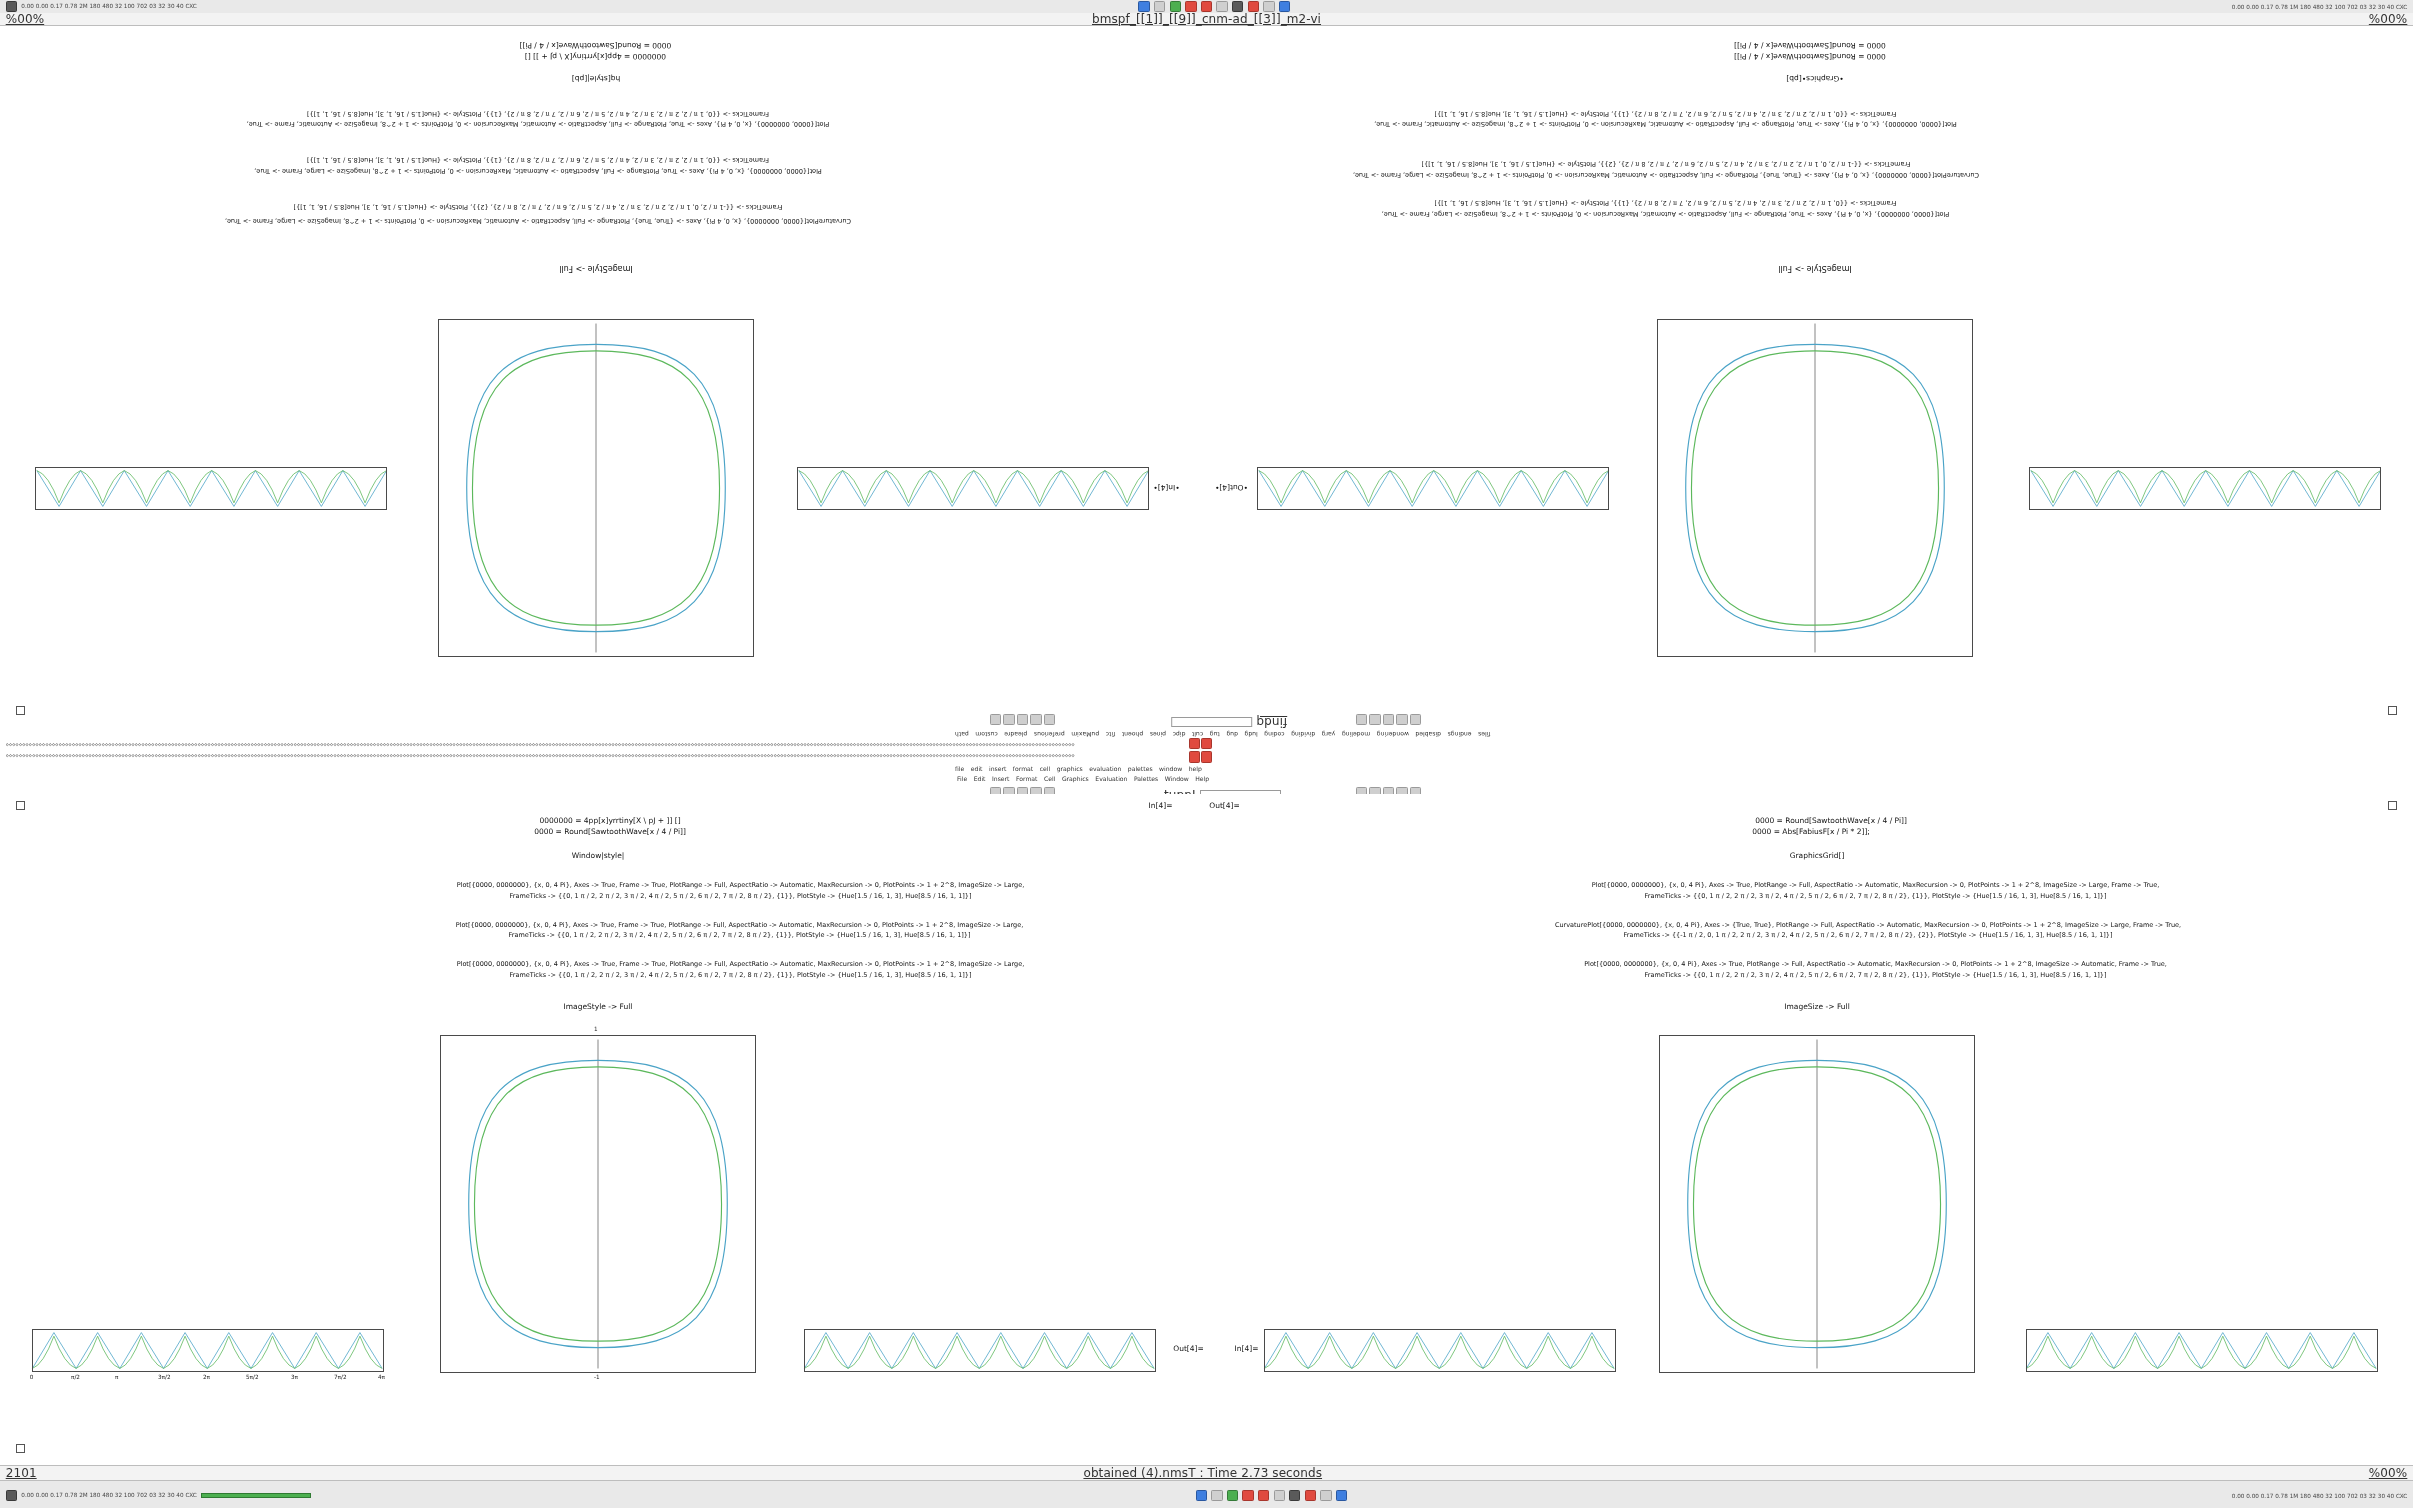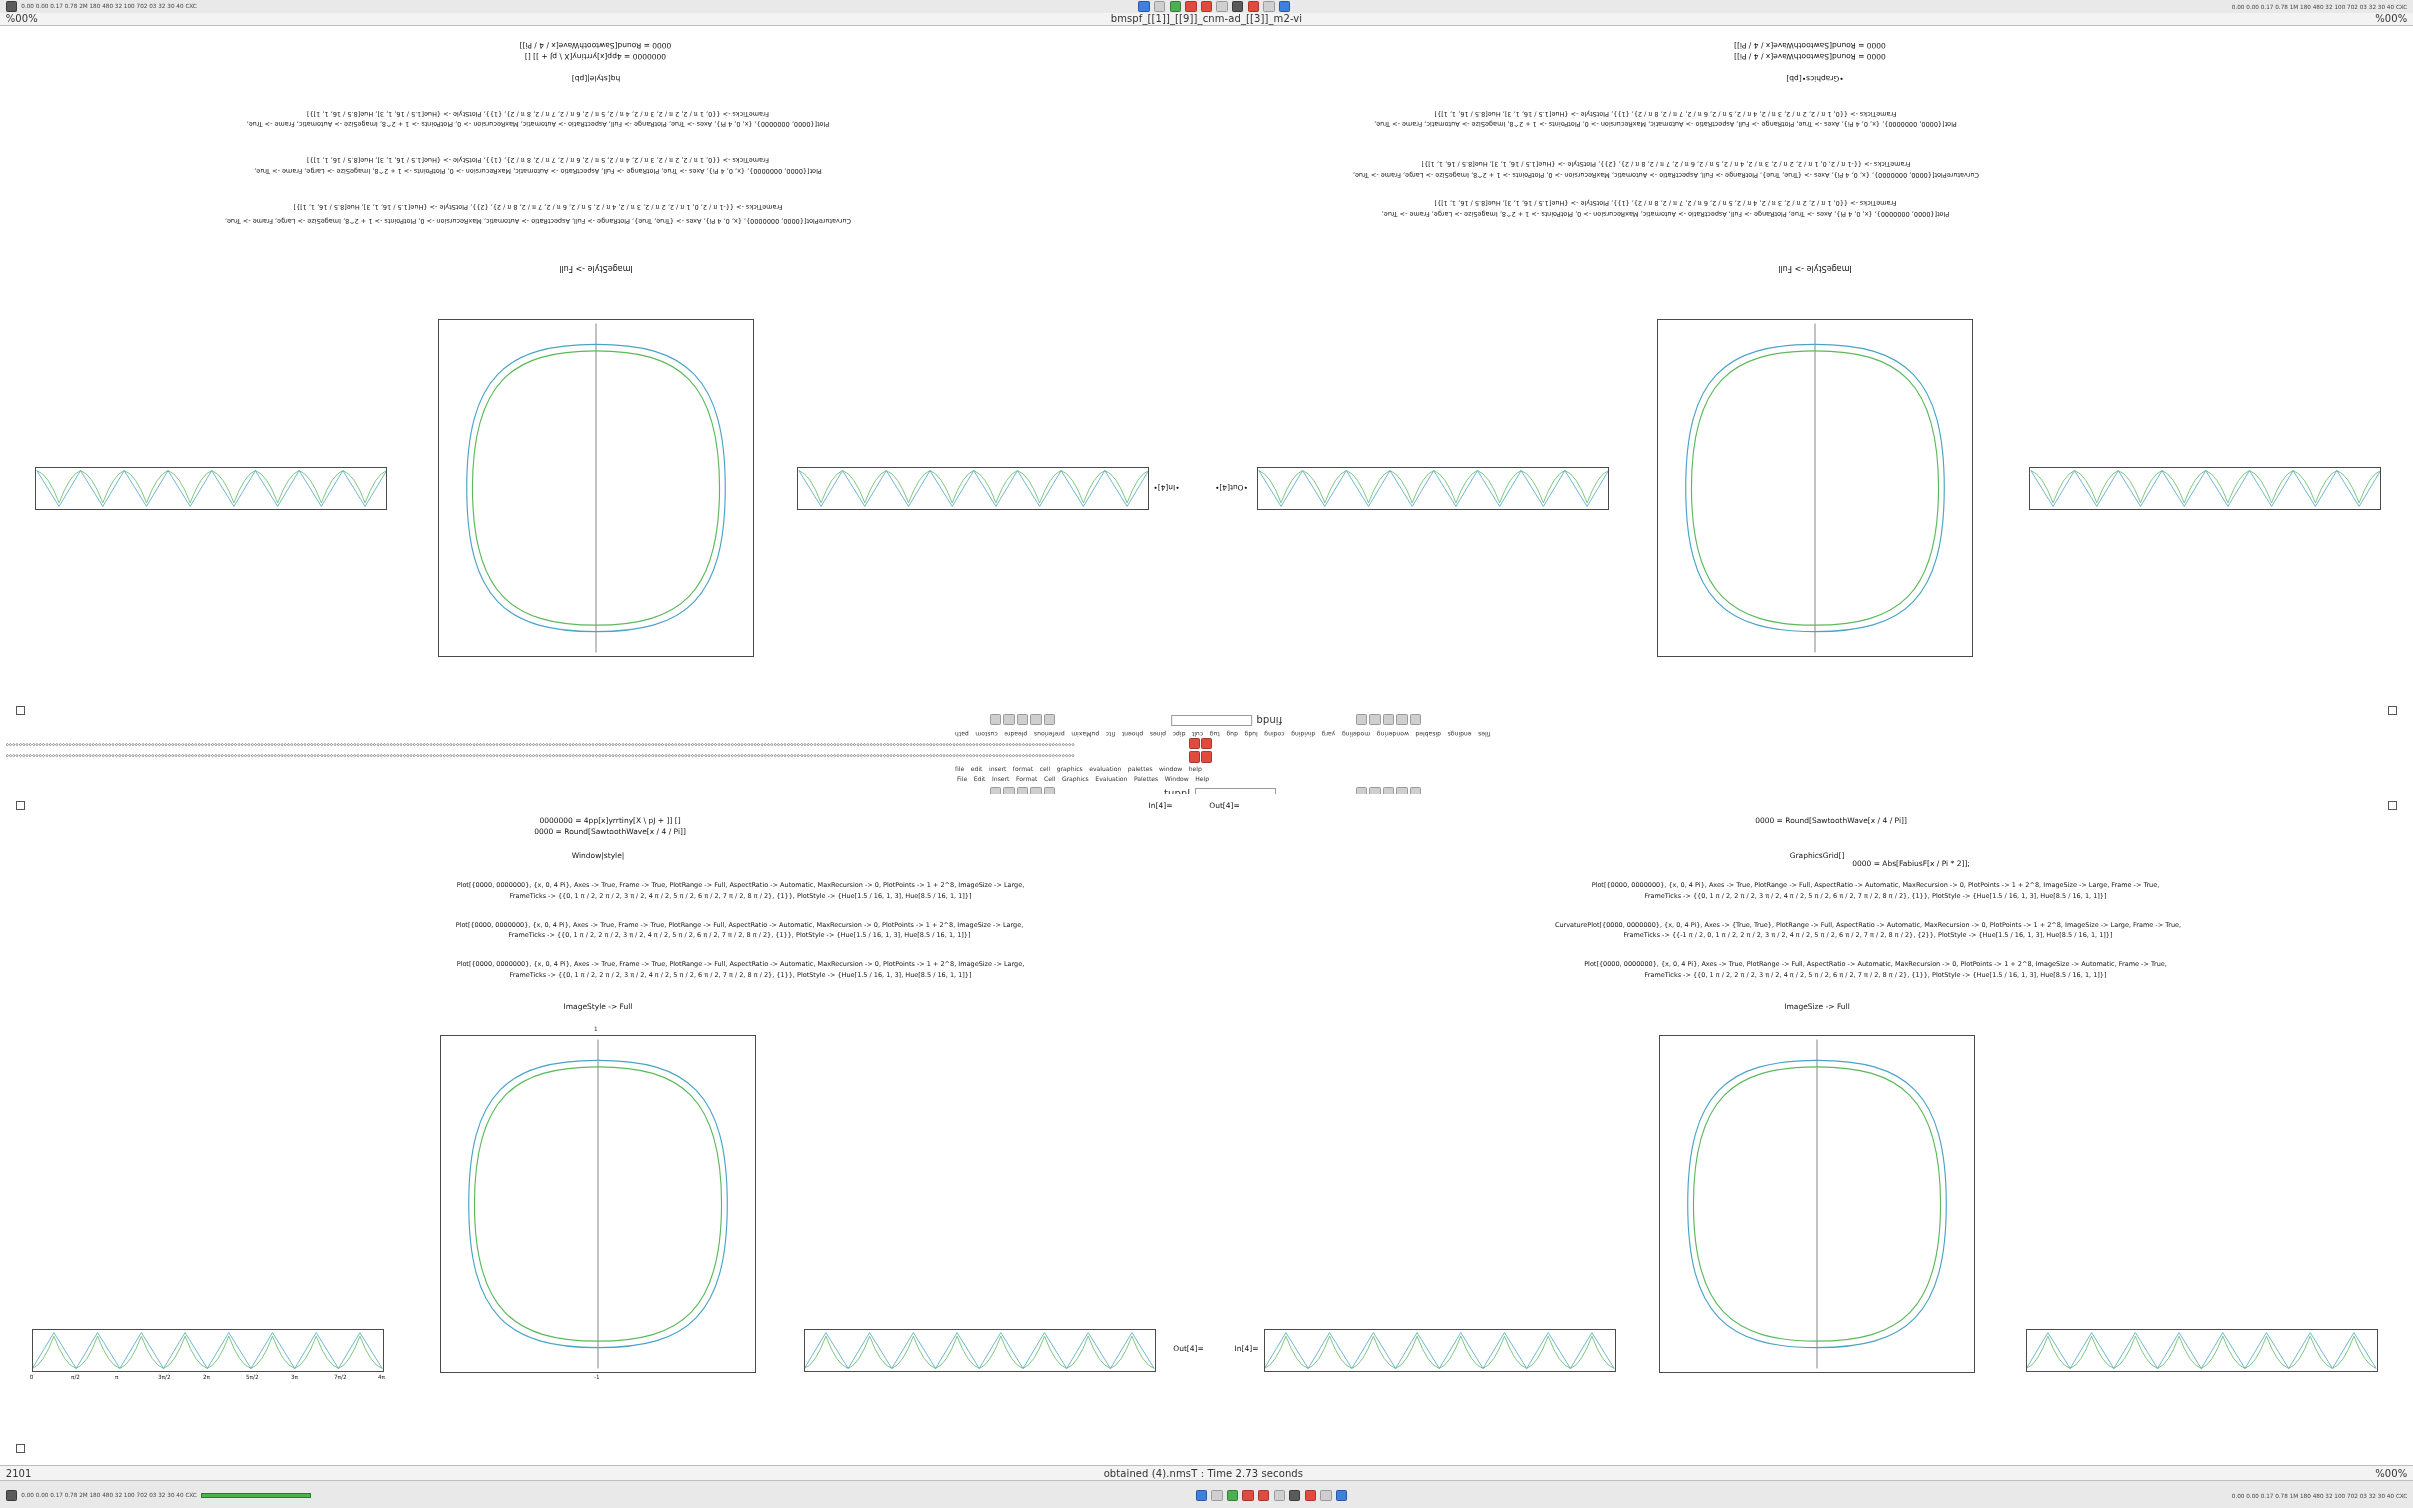--- a/index.html
+++ b/index.html
@@ -5,21 +5,21 @@
   html,body{margin:0;padding:0;background:#ffffff;}
   body{font-family:"DejaVu Sans",sans-serif;color:#1a1a1a;}
   #app{position:relative;width:2413px;height:1508px;overflow:hidden;background:#fff;}
 
   
   .bar{position:absolute;left:0;width:2413px;background:#e9e9e9;border-bottom:0.7px solid #bdbdbd;
        display:flex;align-items:center;font-size:8px;color:#222;}
   .bar.bottom{border-bottom:none;border-top:0.7px solid #bdbdbd;}
   .bar .seg{display:flex;align-items:center;gap:4.3px;padding:0 5.7px;white-space:nowrap;}
   .bar .spacer{flex:1 1 auto;}
-  .tiny{font-size:10px;letter-spacing:0.1px;color:#333;}
+  .tiny{font-size:12px;letter-spacing:0.1px;color:#333;text-decoration:underline;}
   .tinier{font-size:5.7px;color:#444;}
 
   .sqbtn{width:9.3px;height:9.3px;border:0.7px solid #8a8a8a;border-radius:1.4px;background:#f4f4f4;display:inline-block;}
   .sqbtn.red{background:#e04a3f;border-color:#a8362d;}
   .sqbtn.green{background:#4caf50;border-color:#357a38;}
   .sqbtn.blue{background:#3f7fe0;border-color:#2a58a0;}
   .sqbtn.dark{background:#5a5a5a;border-color:#3a3a3a;}
   .sqbtn.gray{background:#cfcfcf;border-color:#9a9a9a;}
 
   
@@ -289,21 +289,21 @@
 
       <div class="code" style="left:259px;top:86px;width:963px;font-size:6.5px;">Plot[{0000, 0000000}, {x, 0, 4 Pi}, Axes -&gt; True, Frame -&gt; True, PlotRange -&gt; Full, AspectRatio -&gt; Automatic, MaxRecursion -&gt; 0, PlotPoints -&gt; 1 + 2^8, ImageSize -&gt; Large,</div>
       <div class="code" style="left:259px;top:97px;width:963px;font-size:6.5px;">FrameTicks -&gt; {{0, 1 π / 2, 2 π / 2, 3 π / 2, 4 π / 2, 5 π / 2, 6 π / 2, 7 π / 2, 8 π / 2}, {1}}, PlotStyle -&gt; {Hue[1.5 / 16, 1, 3], Hue[8.5 / 16, 1, 1]}]</div>
       <div class="code" style="left:244px;top:126px;width:991px;font-size:6.5px;">Plot[{0000, 0000000}, {x, 0, 4 Pi}, Axes -&gt; True, Frame -&gt; True, PlotRange -&gt; Full, AspectRatio -&gt; Automatic, MaxRecursion -&gt; 0, PlotPoints -&gt; 1 + 2^8, ImageSize -&gt; Large,</div>
       <div class="code" style="left:244px;top:136px;width:991px;font-size:6.5px;">FrameTicks -&gt; {{0, 1 π / 2, 2 π / 2, 3 π / 2, 4 π / 2, 5 π / 2, 6 π / 2, 7 π / 2, 8 π / 2}, {1}}, PlotStyle -&gt; {Hue[1.5 / 16, 1, 3], Hue[8.5 / 16, 1, 1]}]</div>
       <div class="code" style="left:259px;top:165px;width:963px;font-size:6.5px;">Plot[{0000, 0000000}, {x, 0, 4 Pi}, Axes -&gt; True, Frame -&gt; True, PlotRange -&gt; Full, AspectRatio -&gt; Automatic, MaxRecursion -&gt; 0, PlotPoints -&gt; 1 + 2^8, ImageSize -&gt; Large,</div>
       <div class="code" style="left:259px;top:176px;width:963px;font-size:6.5px;">FrameTicks -&gt; {{0, 1 π / 2, 2 π / 2, 3 π / 2, 4 π / 2, 5 π / 2, 6 π / 2, 7 π / 2, 8 π / 2}, {1}}, PlotStyle -&gt; {Hue[1.5 / 16, 1, 3], Hue[8.5 / 16, 1, 1]}]</div>
       <div class="code" style="left:440px;top:208px;width:316px;">ImageStyle -&gt; Full</div>
 
       <div class="code" style="left:1508px;top:21.5px;width:646px;">0000 = Round[SawtoothWave[x / 4 / Pi]]</div>
-      <div class="code" style="left:1588px;top:33px;width:646px;margin-top:32px;">0000 = Abs[FabiusF[x / Pi * 2]];</div>
+      <div class="code" style="left:1488px;top:33px;width:646px;">0000 = Abs[FabiusF[x / Pi * 2]];</div>
       <div class="code" style="left:1659px;top:57px;width:316px;text-align:center;">GraphicsGrid[]</div>
 
       <div class="code" style="left:1394px;top:86px;width:963px;font-size:6.5px;">Plot[{0000, 0000000}, {x, 0, 4 Pi}, Axes -&gt; True, PlotRange -&gt; Full, AspectRatio -&gt; Automatic, MaxRecursion -&gt; 0, PlotPoints -&gt; 1 + 2^8, ImageSize -&gt; Large, Frame -&gt; True,</div>
       <div class="code" style="left:1394px;top:97px;width:963px;font-size:6.5px;">FrameTicks -&gt; {{0, 1 π / 2, 2 π / 2, 3 π / 2, 4 π / 2, 5 π / 2, 6 π / 2, 7 π / 2, 8 π / 2}, {1}}, PlotStyle -&gt; {Hue[1.5 / 16, 1, 3], Hue[8.5 / 16, 1, 1]}]</div>
       <div class="code" style="left:1365px;top:126px;width:1006px;font-size:6.5px;">CurvaturePlot[{0000, 0000000}, {x, 0, 4 Pi}, Axes -&gt; {True, True}, PlotRange -&gt; Full, AspectRatio -&gt; Automatic, MaxRecursion -&gt; 0, PlotPoints -&gt; 1 + 2^8, ImageSize -&gt; Large, Frame -&gt; True,</div>
       <div class="code" style="left:1365px;top:136px;width:1006px;font-size:6.5px;">FrameTicks -&gt; {{-1 π / 2, 0, 1 π / 2, 2 π / 2, 3 π / 2, 4 π / 2, 5 π / 2, 6 π / 2, 7 π / 2, 8 π / 2}, {2}}, PlotStyle -&gt; {Hue[1.5 / 16, 1, 3], Hue[8.5 / 16, 1, 1]}]</div>
       <div class="code" style="left:1394px;top:165px;width:963px;font-size:6.5px;">Plot[{0000, 0000000}, {x, 0, 4 Pi}, Axes -&gt; True, PlotRange -&gt; Full, AspectRatio -&gt; Automatic, MaxRecursion -&gt; 0, PlotPoints -&gt; 1 + 2^8, ImageSize -&gt; Automatic, Frame -&gt; True,</div>
       <div class="code" style="left:1394px;top:176px;width:963px;font-size:6.5px;">FrameTicks -&gt; {{0, 1 π / 2, 2 π / 2, 3 π / 2, 4 π / 2, 5 π / 2, 6 π / 2, 7 π / 2, 8 π / 2}, {1}}, PlotStyle -&gt; {Hue[1.5 / 16, 1, 3], Hue[8.5 / 16, 1, 1]}]</div>
       <div class="code" style="left:1659px;top:208px;width:316px;">ImageSize -&gt; Full</div>
 

